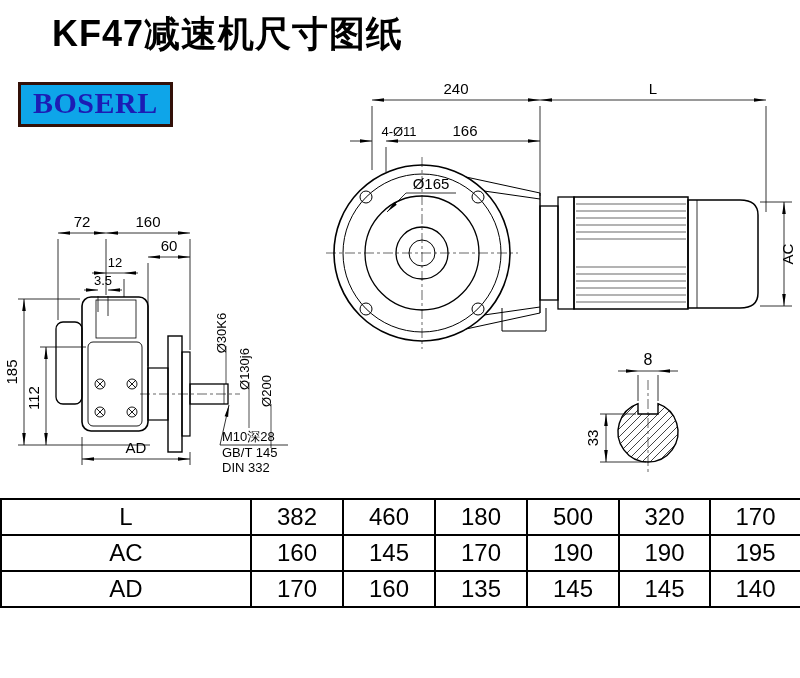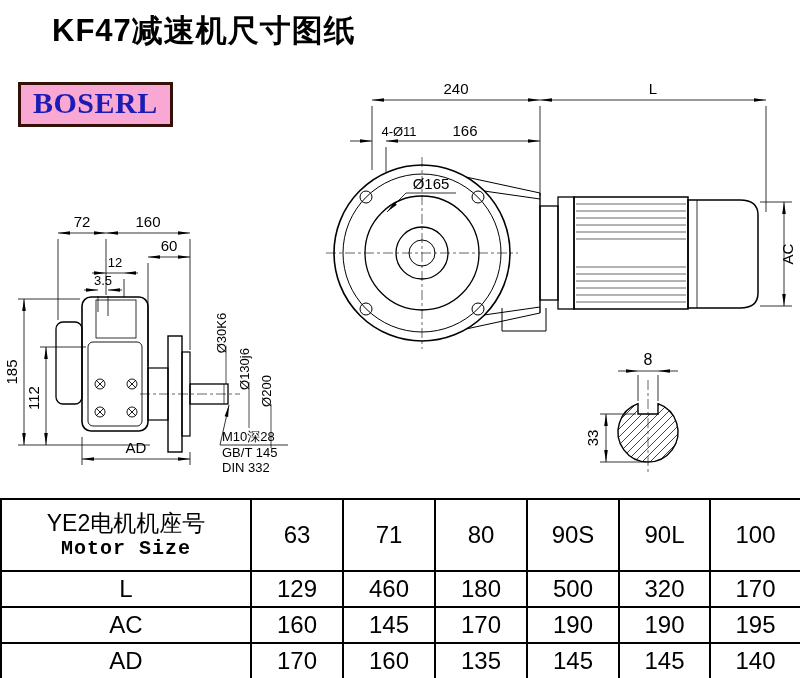--- a/index.html
+++ b/index.html
@@ -1,21 +1,21 @@
 <!DOCTYPE html>
 <html><head>
 <meta charset="utf-8">
 <style>
   html,body{margin:0;padding:0;}
   body{width:800px;height:678px;position:relative;background:#fff;
        font-family:"Liberation Sans",sans-serif;overflow:hidden;}
-  .title{position:absolute;left:52px;top:10px;font-size:31px;font-weight:700;
+  .title{position:absolute;left:52px;top:10px;font-size:36px;font-weight:700;
          letter-spacing:1px;color:#000;}
   .logo{position:absolute;left:18px;top:82px;border:3px solid #331008;
-        background:#f9a8d4;padding:1px 12px 4px;}
+        background:#0ea5e9;padding:1px 12px 4px;}
   .logo-text{font-family:"Liberation Serif",serif;font-size:30px;font-weight:700;
              color:#1c1cb4;letter-spacing:.5px;}
   .drawing{position:absolute;left:0;top:0;width:800px;height:498px;}
   svg text{fill:#000;stroke:none;font-size:15px;font-family:"Liberation Sans",sans-serif;}
   svg text.f13{font-size:13px;}
   svg text.f16{font-size:16px;}
   .dim-table{position:absolute;left:0;top:498px;width:800px;border-collapse:collapse;
              table-layout:fixed;background:#fff;}
   .dim-table td{border:2px solid #000;text-align:center;vertical-align:middle;
                 font-size:24px;color:#000;padding:0;}
@@ -229,35 +229,23 @@
     <colgroup>
       <col style="width:250px">
         <col style="width:92px">
         <col style="width:92px">
       <col style="width:92px">
         <col style="width:92px">
         <col style="width:91px">
         <col style="width:91px">
     </colgroup>
     <tbody>
-      <tr class="hdr-row">
-        <td>
-          <div class="hdr-cn">YE2电机机座号</div>
-          <div class="hdr-en">Motor Size</div>
-        </td>
-        <td>63</td>
-        <td>71</td>
-        <td>80</td>
-        <td>90S</td>
-        <td>90L</td>
-        <td>100</td>
-      </tr>
       <tr>
         <td>L</td>
-        <td>129</td>
+        <td>382</td>
         <td>460</td>
         <td>180</td>
         <td>500</td>
         <td>320</td>
         <td>170</td>
       </tr>
       <tr>
         <td>AC</td>
         <td>160</td>
         <td>145</td>

